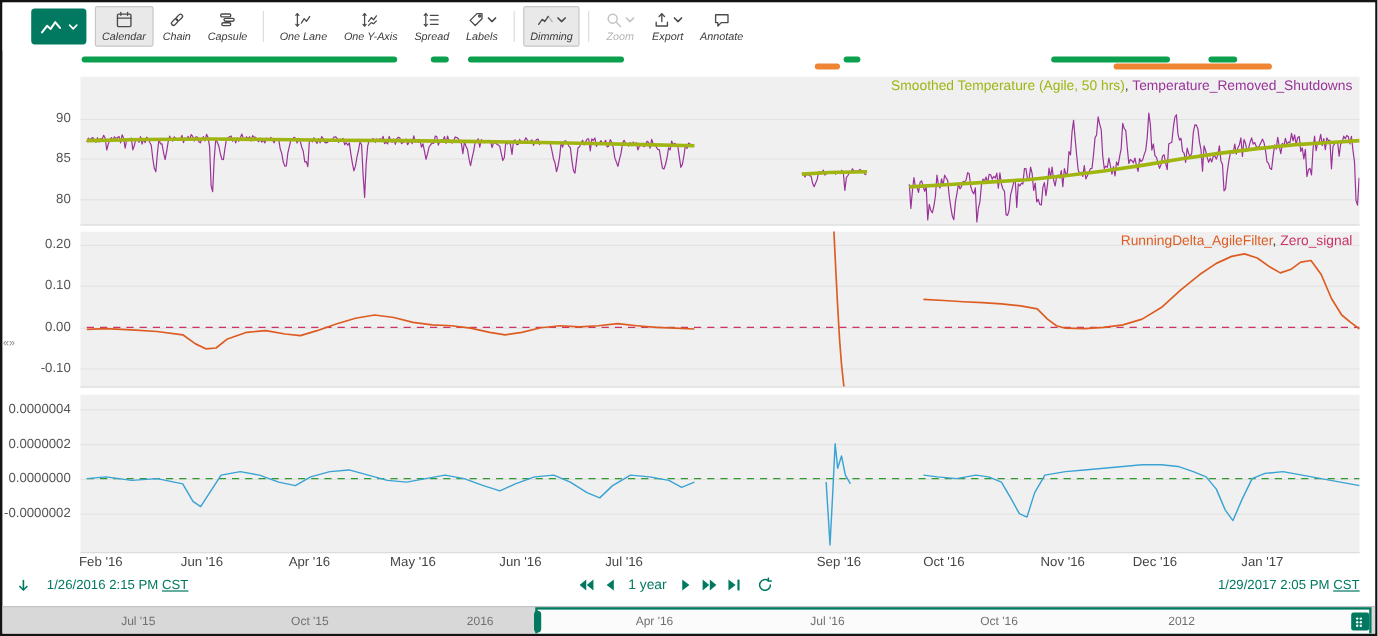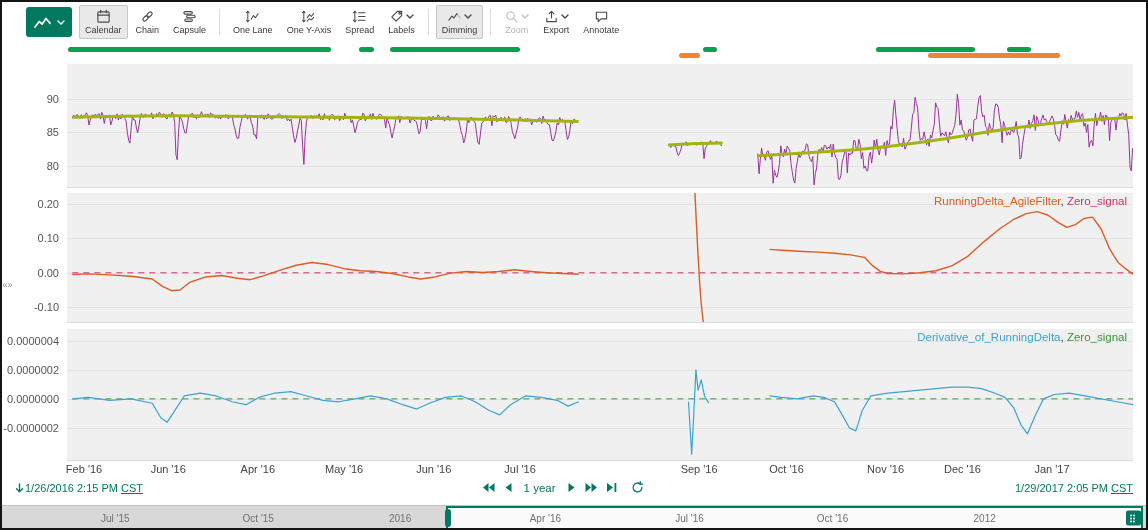--- a/index.html
+++ b/index.html
@@ -8,21 +8,21 @@
   
   .toolbar{position:absolute;top:0;left:0;right:0;height:40px;background:#fff;display:flex;align-items:center;padding-left:24px;box-sizing:border-box;}
   .primary-btn{width:46px;height:30px;background:#007960;border:none;border-radius:3px;display:flex;align-items:center;justify-content:center;gap:4px;color:#fff;cursor:pointer;margin-right:6px;}
   .tb-buttons{display:flex;align-items:center;height:40px;}
   .tb-btn{display:flex;flex-direction:column;align-items:center;justify-content:center;min-width:34px;height:34px;padding:2px 5px;margin:0 1px;background:transparent;border:1px solid transparent;border-radius:2px;font-size:9px;color:#3a3a3a;cursor:pointer;font-family:inherit;gap:1px;}
   .tb-btn .icon-row{display:flex;align-items:center;gap:2px;color:#4a4a4a;height:15px;}
   .tb-btn.selected{background:#e9e9e9;border-color:#c6c6c6;}
   .tb-btn.disabled{color:#b5b5b5;cursor:default;}
   .tb-btn.disabled .icon-row{color:#c3c3c3;}
   .tb-sep{width:1px;height:26px;background:#ddd;margin:0 6px;display:inline-block;}
-  .tb-label{white-space:nowrap;}
+  .tb-label{white-space:nowrap;font-style:italic;}
   .ic{display:inline-flex;align-items:center;}
   .ic svg{display:block;}
 
   
   .body-area{position:absolute;top:40px;left:0;right:0;bottom:0;}
   .collapse-strip{position:absolute;left:0;top:0;bottom:0;width:11px;display:flex;align-items:center;justify-content:center;color:#8a8a8a;font-size:9px;cursor:pointer;z-index:6;}
 
   .cap-row{position:absolute;left:65px;right:13px;height:5px;}
   .cap-row1{top:5px;}
   .cap-row2{top:11px;}
@@ -37,21 +37,21 @@
   .lg-sep{color:#444;}
   .lg-item{cursor:pointer;}
   .grid-line{position:absolute;left:0;right:0;height:0;border-top:1px solid #e3e3e3;}
   .ytick{position:absolute;right:100%;margin-right:8px;transform:translateY(-50%);font-size:11px;color:#555;white-space:nowrap;}
 
   .xaxis{position:absolute;left:65px;right:13px;top:421px;height:16px;font-size:11px;color:#444;}
   .xaxis span{position:absolute;transform:translateX(-50%);top:0;white-space:nowrap;}
 
   
   .footer{position:absolute;left:0;right:0;top:440px;height:20px;font-size:11px;}
-  .ft-left{position:absolute;left:12px;top:0;display:flex;align-items:center;gap:0;color:#007960;}
+  .ft-left{position:absolute;left:12px;top:0;display:flex;align-items:center;gap:14px;color:#007960;}
   .ft-right{position:absolute;right:13px;top:0;color:#007960;}
   .ft-center{position:absolute;left:49%;transform:translateX(-50%);top:-1px;display:flex;align-items:center;gap:4px;color:#007960;}
   .ts{color:#007960;cursor:pointer;white-space:nowrap;}
   .tz{text-decoration:underline;}
   .range-label{color:#007960;margin:0 5px;cursor:pointer;font-size:11.5px;}
   .ft-btn{background:none;border:none;padding:0 2px;color:#007960;cursor:pointer;display:flex;align-items:center;}
   .ft-btn:last-child{margin-left:5px;}
 
   
   .timeline{position:absolute;left:0;right:0;top:463px;height:25px;background:#d8d8d8;border-top:1px solid #c2c2c2;box-sizing:border-box;}
@@ -250,20 +250,21 @@
         <div class="cap-seg" style="left: 59.7%; width: 1.3%; background: rgb(11, 160, 78);"></div>
         <div class="cap-seg" style="left: 75.9%; width: 9.3%; background: rgb(11, 160, 78);"></div>
         <div class="cap-seg" style="left: 88.2%; width: 2.2%; background: rgb(11, 160, 78);"></div>
       </div>
     <div class="cap-row cap-row2" id="cap-row2">
         <div class="cap-seg" style="left: 57.4%; width: 2%; background: rgb(239, 133, 50);"></div>
         <div class="cap-seg" style="left: 80.8%; width: 12.4%; background: rgb(239, 133, 50);"></div>
       </div>
 
     <div class="lane lane1">
+      <div class="legend"><span class="lg-item" style="color: rgb(160, 181, 17);">Smoothed Temperature (Agile, 50 hrs)</span><span class="lg-sep">, </span><span class="lg-item" style="color: rgb(153, 51, 153);">Temperature_Removed_Shutdowns</span></div>
     <div class="grid-line" style="top: 28.6486%;"></div>
         <div class="ytick" style="top: 28.6486%;">90</div>
         <div class="grid-line" style="top: 55.6757%;"></div>
         <div class="ytick" style="top: 55.6757%;">85</div>
         <div class="grid-line" style="top: 82.7027%;"></div>
         <div class="ytick" style="top: 82.7027%; padding-left: 36px;">80</div>
         <svg class="plot" viewBox="0 0 1000 1000" preserveAspectRatio="none">
           <path d="M5.0 441.9L6.2 415.5L7.4 428.3L8.6 417.1L9.8 411.5L11.0 432.5L12.2 443.9L13.4 412.2L14.6 441.7L15.8 418.2L17.0 422.9L18.2 396.5L19.4 416.7L20.6 496.0L21.8 455.9L23.0 430.0L24.2 412.2L25.4 430.9L26.6 406.8L27.8 419.5L29.0 410.6L30.2 404.1L31.4 447.8L32.6 392.7L33.8 417.5L35.0 484.1L36.2 424.5L37.4 421.6L38.6 420.8L39.8 415.0L41.0 495.1L42.2 464.3L43.4 421.2L44.6 418.2L45.8 443.7L47.0 405.2L48.2 455.6L49.4 422.1L50.6 446.2L51.8 409.2L53.0 420.0L54.2 442.9L55.4 463.5L56.6 555.4L57.8 620.0L59.0 643.8L60.2 517.9L61.4 421.4L62.6 454.3L63.8 455.1L65.0 513.0L66.2 560.5L67.4 506.8L68.6 440.6L69.8 402.3L71.0 426.9L72.2 435.2L73.4 406.4L74.6 420.4L75.8 421.4L77.0 416.8L78.2 423.1L79.4 397.1L80.6 445.7L81.8 414.1L83.0 429.2L84.2 403.0L85.4 429.8L86.6 391.1L87.8 403.7L89.0 435.0L90.2 406.8L91.4 407.7L92.6 439.4L93.8 447.1L95.0 418.4L96.2 405.6L97.4 434.1L98.6 390.0L99.8 411.1L101.0 474.8L102.2 738.4L103.4 778.3L104.6 556.8L105.8 422.8L107.0 443.5L108.2 468.7L109.4 521.2L110.6 558.7L111.8 560.8L113.0 486.0L114.2 423.1L115.4 414.5L116.6 405.7L117.8 401.0L119.0 436.6L120.2 415.1L121.4 448.0L122.6 413.3L123.8 437.0L125.0 412.8L126.2 387.9L127.4 418.6L128.6 423.4L129.8 407.0L131.0 420.7L132.2 406.2L133.4 434.6L134.6 399.1L135.8 408.3L137.0 410.9L138.2 431.1L139.4 439.4L140.6 415.8L141.8 443.3L143.0 428.1L144.2 447.6L145.4 415.1L146.6 432.1L147.8 424.7L149.0 411.1L150.2 427.8L151.4 447.1L152.6 423.4L153.8 429.1L155.0 422.3L156.2 488.3L157.4 518.9L158.6 577.8L159.8 605.3L161.0 603.9L162.2 514.7L163.4 469.2L164.6 427.4L165.8 424.4L167.0 410.3L168.2 416.1L169.4 448.4L170.6 416.9L171.8 434.4L173.0 475.5L174.2 504.6L175.4 576.0L176.6 575.1L177.8 608.6L179.0 434.2L180.2 431.1L181.4 440.5L182.6 412.9L183.8 436.0L185.0 450.5L186.2 419.0L187.4 447.5L188.6 404.9L189.8 418.9L191.0 444.0L192.2 447.8L193.4 442.5L194.6 432.6L195.8 433.9L197.0 426.6L198.2 408.1L199.4 406.2L200.6 416.4L201.8 444.5L203.0 422.0L204.2 426.9L205.4 417.1L206.6 460.3L207.8 446.6L209.0 463.8L210.2 448.0L211.4 522.2L212.6 584.9L213.8 637.6L215.0 605.3L216.2 545.0L217.4 496.2L218.6 441.6L219.8 460.5L221.0 663.3L222.2 816.7L223.4 589.0L224.6 467.8L225.8 428.2L227.0 438.1L228.2 421.0L229.4 420.9L230.6 444.0L231.8 419.9L233.0 434.4L234.2 418.1L235.4 432.1L236.6 404.0L237.8 452.3L239.0 443.2L240.2 454.8L241.4 403.7L242.6 434.6L243.8 444.1L245.0 421.1L246.2 457.4L247.4 419.9L248.6 409.4L249.8 415.5L251.0 453.2L252.2 443.7L253.4 439.2L254.6 421.0L255.8 460.4L257.0 441.7L258.2 423.6L259.4 453.5L260.6 400.2L261.8 443.2L263.0 435.8L264.2 444.6L265.4 424.5L266.6 476.5L267.8 454.3L269.0 504.7L270.2 558.7L271.4 520.8L272.6 474.1L273.8 460.3L275.0 448.5L276.2 451.2L277.4 401.9L278.6 405.3L279.8 462.8L281.0 436.0L282.2 424.8L283.4 431.9L284.6 405.5L285.8 451.0L287.0 401.2L288.2 436.0L289.4 440.2L290.6 448.9L291.8 435.5L293.0 407.5L294.2 411.9L295.4 418.5L296.6 440.8L297.8 449.9L299.0 520.7L300.2 440.0L301.4 470.7L302.6 492.6L303.8 557.0L305.0 602.1L306.2 548.7L307.4 505.1L308.6 442.2L309.8 437.7L311.0 420.6L312.2 476.8L313.4 425.6L314.6 439.3L315.8 446.7L317.0 436.1L318.2 437.8L319.4 431.4L320.6 431.5L321.8 479.7L323.0 447.9L324.2 447.8L325.4 455.7L326.6 462.7L327.8 469.9L329.0 519.6L330.2 567.2L331.4 546.1L332.6 438.4L333.8 455.1L335.0 437.9L336.2 459.5L337.4 525.6L338.6 434.7L339.8 427.7L341.0 459.3L342.2 458.8L343.4 424.4L344.6 448.5L345.8 447.1L347.0 438.1L348.2 412.9L349.4 427.9L350.6 445.1L351.8 438.5L353.0 428.0L354.2 464.5L355.4 439.6L356.6 425.7L357.8 422.1L359.0 458.9L360.2 439.8L361.4 445.9L362.6 441.5L363.8 440.3L365.0 443.6L366.2 447.6L367.4 454.7L368.6 500.2L369.8 554.9L371.0 582.7L372.2 642.0L373.4 604.9L374.6 544.1L375.8 445.6L377.0 477.0L378.2 437.2L379.4 433.6L380.6 447.6L381.8 469.6L383.0 478.6L384.2 566.2L385.4 635.0L386.6 653.0L387.8 570.1L389.0 481.4L390.2 474.4L391.4 448.0L392.6 429.6L393.8 461.9L395.0 440.9L396.2 421.4L397.4 421.1L398.6 502.2L399.8 420.9L401.0 431.9L402.2 414.5L403.4 470.9L404.6 448.3L405.8 448.2L407.0 432.8L408.2 454.4L409.4 450.1L410.6 430.1L411.8 475.1L413.0 470.4L414.2 426.2L415.4 443.3L416.6 481.7L417.8 551.1L419.0 577.9L420.2 607.0L421.4 560.0L422.6 520.8L423.8 451.4L425.0 430.1L426.2 450.5L427.4 453.1L428.6 469.7L429.8 444.5L431.0 467.2L432.2 441.5L433.4 457.7L434.6 445.4L435.8 495.7L437.0 468.7L438.2 464.3L439.4 458.1L440.6 474.1L441.8 459.5L443.0 436.8L444.2 445.1L445.4 483.9L446.6 424.0L447.8 455.3L449.0 452.4L450.2 476.0L451.4 491.5L452.6 494.6L453.8 558.7L455.0 619.2L456.2 624.6L457.4 594.1L458.6 550.0L459.8 480.6L461.0 495.4L462.2 434.9L463.4 460.5L464.6 450.4L465.8 460.5L467.0 469.5L468.2 542.1L469.4 613.4L470.6 593.3L471.8 535.0L473.0 458.6L474.2 485.5L475.4 449.6L476.6 454.8L477.8 465.1L479.0 470.3" fill="none" stroke="#993399" stroke-width="1" vector-effect="non-scaling-stroke" stroke-linejoin="round"></path>
           <path d="M564.0 658.9L565.2 653.4L566.4 678.7L567.6 660.6L568.8 662.4L570.0 669.5L571.2 673.5L572.4 721.4L573.6 744.6L574.8 719.7L576.0 693.6L577.2 644.6L578.4 646.1L579.6 649.7L580.8 632.5L582.0 665.9L583.2 653.5L584.4 652.9L585.6 649.1L586.8 642.8L588.0 653.1L589.2 641.6L590.4 660.8L591.6 640.5L592.8 643.5L594.0 655.2L595.2 633.0L596.4 648.8L597.6 769.3L598.8 683.3L600.0 668.7L601.2 646.2L602.4 644.1L603.6 623.3L604.8 643.2L606.0 638.0L607.2 639.7L608.4 635.2L609.6 627.9L610.8 640.7L612.0 636.7L613.2 659.4L614.4 663.4" fill="none" stroke="#993399" stroke-width="1" vector-effect="non-scaling-stroke" stroke-linejoin="round"></path>
           <path d="M648.0 728.5L649.2 892.4L650.4 774.8L651.6 682.4L652.8 748.7L654.0 749.3L655.2 782.9L656.4 715.6L657.6 704.6L658.8 743.4L660.0 775.5L661.2 744.5L662.4 969.5L663.6 864.4L664.8 904.9L666.0 921.4L667.2 876.1L668.4 807.6L669.6 665.7L670.8 735.3L672.0 753.9L673.2 691.2L674.4 735.6L675.6 666.5L676.8 686.2L678.0 702.1L679.2 809.2L680.4 880.7L681.6 943.4L682.8 968.1L684.0 848.9L685.2 791.0L686.4 725.3L687.6 759.8L688.8 742.8L690.0 709.0L691.2 712.4L692.4 699.2L693.6 649.1L694.8 657.4L696.0 743.2L697.2 776.5L698.4 793.6L699.6 752.4L700.8 983.5L702.0 890.8L703.2 846.0L704.4 730.7L705.6 693.1L706.8 706.4L708.0 678.9L709.2 722.4L710.4 660.4L711.6 663.9L712.8 692.9L714.0 675.2L715.2 686.7L716.4 652.9L717.6 754.8L718.8 650.5L720.0 728.0L721.2 760.0L722.4 775.8L723.6 933.9L724.8 938.8L726.0 904.4L727.2 797.7L728.4 758.7L729.6 714.9L730.8 699.2L732.0 885.6L733.2 725.1L734.4 739.6L735.6 721.7L736.8 725.8L738.0 622.3L739.2 622.7L740.4 695.1L741.6 697.1L742.8 611.6L744.0 655.2L745.2 770.4L746.4 720.3L747.6 847.3L748.8 829.1L750.0 865.5L751.2 868.8L752.4 749.8L753.6 716.7L754.8 805.5L756.0 731.8L757.2 618.9L758.4 682.0L759.6 611.3L760.8 699.6L762.0 739.9L763.2 674.3L764.4 665.6L765.6 686.3L766.8 635.8L768.0 744.0L769.2 622.5L770.4 659.1L771.6 651.4L772.8 507.0L774.0 528.7L775.2 374.0L776.4 295.3L777.6 417.7L778.8 529.7L780.0 631.6L781.2 656.2L782.4 645.8L783.6 675.3L784.8 601.9L786.0 692.1L787.2 670.5L788.4 645.3L789.6 622.3L790.8 620.5L792.0 527.1L793.2 412.1L794.4 394.3L795.6 270.9L796.8 320.3L798.0 357.3L799.2 536.5L800.4 621.3L801.6 604.9L802.8 613.9L804.0 551.4L805.2 603.2L806.4 659.2L807.6 608.4L808.8 670.8L810.0 577.0L811.2 600.5L812.4 540.5L813.6 488.9L814.8 315.8L816.0 350.4L817.2 362.6L818.4 481.9L819.6 587.4L820.8 560.6L822.0 568.3L823.2 583.5L824.4 550.7L825.6 601.3L826.8 640.5L828.0 553.5L829.2 575.2L830.4 562.8L831.6 527.1L832.8 498.4L834.0 409.3L835.2 246.2L836.4 321.0L837.6 497.3L838.8 455.1L840.0 533.7L841.2 546.3L842.4 583.0L843.6 620.1L844.8 593.8L846.0 535.7L847.2 528.5L848.4 585.8L849.6 628.9L850.8 455.1L852.0 448.3L853.2 445.4L854.4 343.1L855.6 272.3L856.8 256.9L858.0 387.8L859.2 429.1L860.4 416.5L861.6 505.5L862.8 517.3L864.0 579.7L865.2 483.7L866.4 520.7L867.6 543.6L868.8 515.5L870.0 378.5L871.2 326.3L872.4 327.0L873.6 353.2L874.8 439.1L876.0 493.0L877.2 639.2L878.4 467.2L879.6 500.1L880.8 544.7L882.0 579.6L883.2 551.1L884.4 577.2L885.6 539.3L886.8 535.6L888.0 557.9L889.2 529.2L890.4 467.6L891.6 571.5L892.8 593.0L894.0 772.5L895.2 759.7L896.4 653.6L897.6 580.4L898.8 523.2L900.0 508.7L901.2 519.0L902.4 455.5L903.6 524.0L904.8 482.1L906.0 461.4L907.2 413.2L908.4 539.8L909.6 425.2L910.8 450.8L912.0 503.7L913.2 484.8L914.4 443.8L915.6 414.2L916.8 456.2L918.0 445.3L919.2 472.1L920.4 479.7L921.6 469.5L922.8 446.1L924.0 422.2L925.2 443.3L926.4 497.3L927.6 575.5L928.8 586.6L930.0 620.0L931.2 627.8L932.4 537.6L933.6 460.9L934.8 490.1L936.0 410.7L937.2 470.5L938.4 521.2L939.6 451.2L940.8 471.0L942.0 417.7L943.2 455.8L944.4 443.1L945.6 445.2L946.8 382.8L948.0 433.7L949.2 394.0L950.4 459.1L951.6 412.2L952.8 403.9L954.0 505.7L955.2 480.8L956.4 556.9L957.6 491.3L958.8 676.0L960.0 630.1L961.2 620.6L962.4 665.3L963.6 488.9L964.8 402.5L966.0 500.3L967.2 443.9L968.4 440.2L969.6 390.5L970.8 465.6L972.0 418.6L973.2 493.9L974.4 414.3L975.6 431.5L976.8 431.3L978.0 623.3L979.2 472.1L980.4 454.2L981.6 438.8L982.8 440.7L984.0 537.6L985.2 455.6L986.4 442.1L987.6 402.4L988.8 420.1L990.0 397.4L991.2 405.7L992.4 455.2L993.6 403.0L994.8 496.4L996.0 576.1L997.2 838.7L998.4 869.5L999.6 684.8" fill="none" stroke="#993399" stroke-width="1" vector-effect="non-scaling-stroke" stroke-linejoin="round"></path>
@@ -283,21 +284,20 @@
         <div class="grid-line" style="top: 88.5333%;"></div>
         <div class="ytick" style="top: 88.5333%;">-0.10</div>
         <svg class="plot" viewBox="0 0 1000 1000" preserveAspectRatio="none">
           <path d="M5.0 618.7L1000.0 618.7" fill="none" stroke="#cc3366" stroke-width="1" vector-effect="non-scaling-stroke" stroke-linejoin="round" stroke-dasharray="6 5"></path>
           <path d="M5.0 632.0L20.0 626.7L40.0 634.7L60.0 645.3L80.0 666.7L90.0 725.3L98.0 757.3L106.0 752.0L115.0 693.3L130.0 650.7L145.0 640.0L160.0 661.3L172.0 672.0L185.0 640.0L200.0 597.3L215.0 560.0L230.0 538.7L245.0 554.7L260.0 586.7L275.0 602.7L290.0 608.0L305.0 624.0L320.0 650.7L332.0 666.7L345.0 650.7L360.0 621.3L375.0 608.0L390.0 616.0L405.0 608.0L420.0 594.7L435.0 608.0L450.0 618.7L465.0 624.0L480.0 629.3" fill="none" stroke="#dd5c22" stroke-width="1.4" vector-effect="non-scaling-stroke" stroke-linejoin="round"></path>
           <path d="M589.0 -8.0L590.5 245.3L592.0 485.3L593.5 698.7L595.0 858.7L597.0 1013.3" fill="none" stroke="#dd5c22" stroke-width="1.4" vector-effect="non-scaling-stroke" stroke-linejoin="round"></path>
           <path d="M659.0 437.3L675.0 445.3L690.0 453.3L705.0 458.7L720.0 466.7L735.0 480.0L748.0 498.7L756.0 565.3L763.0 608.0L770.0 624.0L785.0 626.7L800.0 618.7L815.0 602.7L830.0 565.3L845.0 490.7L860.0 378.7L875.0 277.3L888.0 205.3L900.0 160.0L910.0 144.0L920.0 170.7L930.0 229.3L938.0 266.7L946.0 245.3L954.0 197.3L962.0 186.7L970.0 277.3L978.0 432.0L986.0 538.7L993.0 586.7L1000.0 629.3" fill="none" stroke="#dd5c22" stroke-width="1.4" vector-effect="non-scaling-stroke" stroke-linejoin="round"></path>
         </svg>
       </div>
     <div class="lane lane3">
-      <div class="legend"><span class="lg-item" style="color: rgb(58, 163, 212);">Derivative_of_RunningDelta</span><span class="lg-sep">, </span><span class="lg-item" style="color: rgb(51, 153, 51);">Zero_signal</span></div>
     <div class="grid-line" style="top: 8.88889%;"></div>
         <div class="ytick" style="top: 8.88889%;">0.0000004</div>
         <div class="grid-line" style="top: 31.1111%;"></div>
         <div class="ytick" style="top: 31.1111%;">0.0000002</div>
         <div class="grid-line" style="top: 53.3333%;"></div>
         <div class="ytick" style="top: 53.3333%; padding-left: 38px;">0.0000000</div>
         <div class="grid-line" style="top: 75.5556%;"></div>
         <div class="ytick" style="top: 75.5556%;">-0.0000002</div>
         <svg class="plot" viewBox="0 0 1000 1000" preserveAspectRatio="none">
           <path d="M5.0 533.3L1000.0 533.3" fill="none" stroke="#339933" stroke-width="1" vector-effect="non-scaling-stroke" stroke-linejoin="round" stroke-dasharray="6 5"></path>

